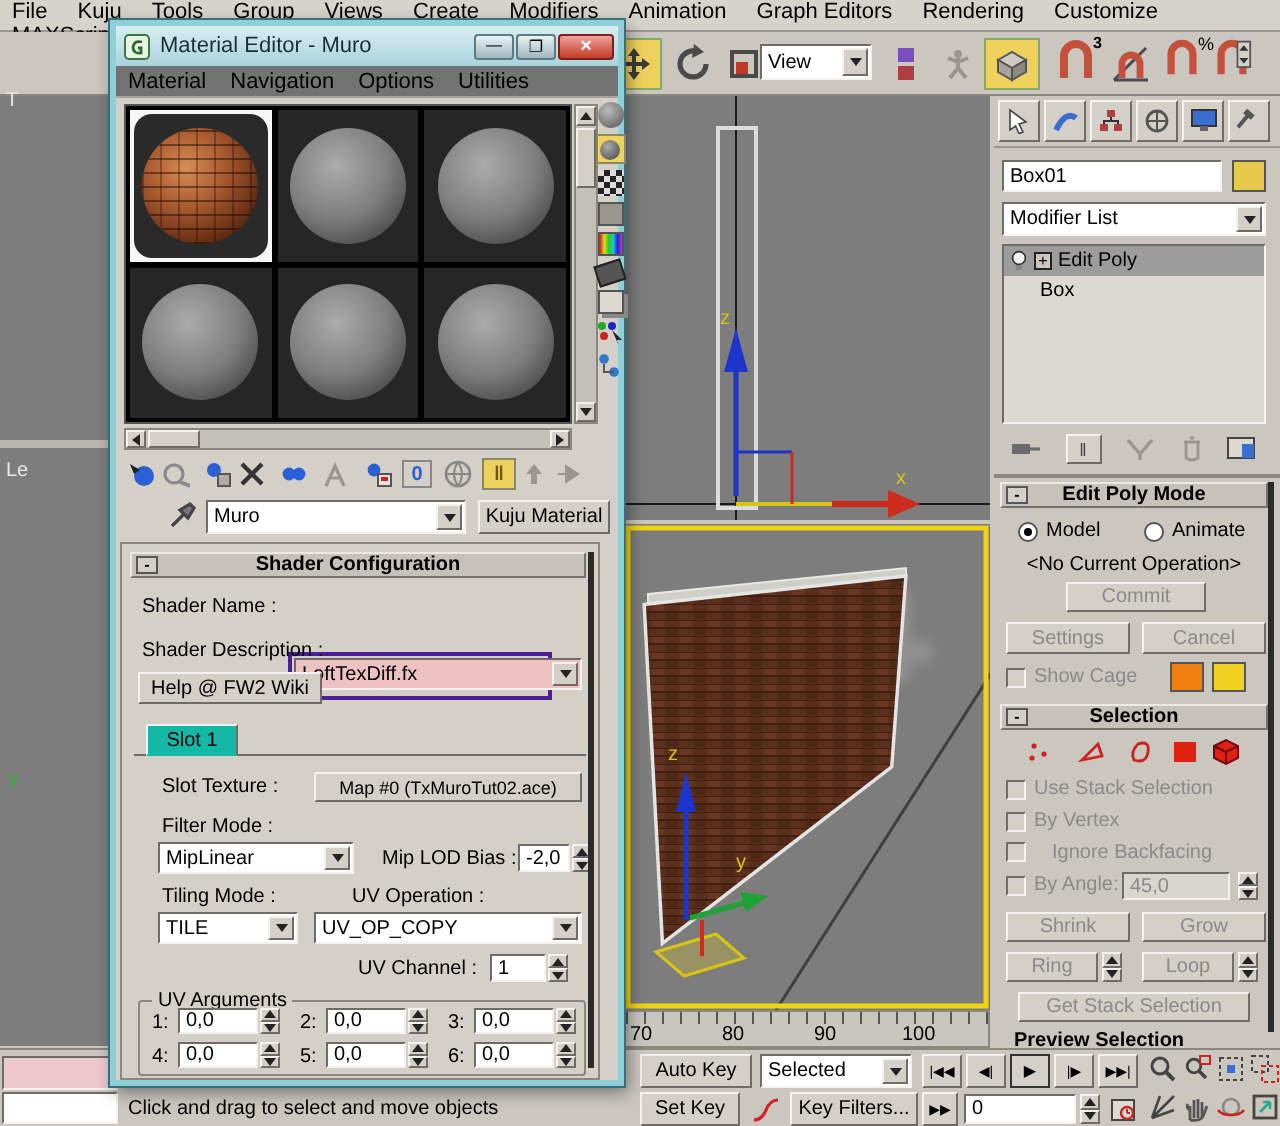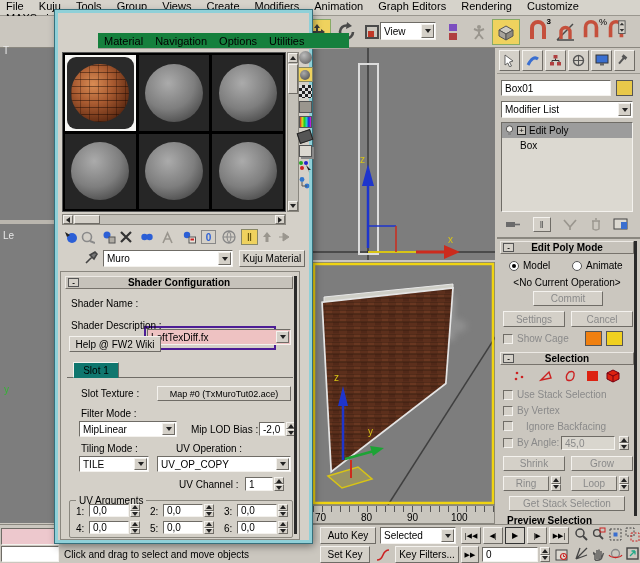--- a/index.html
+++ b/index.html
@@ -486,22 +486,34 @@
           <path d="M1 9 A7 4 0 0 0 14 9" fill="none" stroke="#c22" stroke-width="1.3"></path>
         </svg></div>
     <div class="abs" style="left:625px;top:21px;width:16px;height:17px;"><svg width="15" height="15" viewBox="0 0 15 15">
           <rect x="2" y="2" width="11" height="11" fill="none" stroke="#444" stroke-width="1.4"></rect>
           <path d="M5 10 L10 5 M10 5 H6.5 M10 5 V8.5" stroke="#2a8" stroke-width="1.3" fill="none"></path>
         </svg></div>
   </div>
 
   <div class="abs" style="left:55px;top:10px;width:257px;height:533px;background:#d4d0c8;border:3px solid #8fd0d8;outline:1px solid #36707c;box-shadow:2px 3px 8px rgba(0,0,0,.45);z-index:5;">
 
-
-    <div class="abs" style="left:0;top:20px;width:251px;height:16px;background:#15803d;border-bottom:1px solid #a8a49c;display:flex;align-items:center;margin-left:40px;">
+    <div class="abs" style="left:0;top:0;width:251px;height:20px;background:linear-gradient(#d9edf1,#a9d3dc);display:flex;align-items:center;padding-left:4px;gap:5px;">
+      <svg width="13" height="13" viewBox="0 0 13 13">
+          <rect x="0.5" y="0.5" width="12" height="12" rx="2" fill="#e8f4e8" stroke="#3a7a3a"></rect>
+          <path d="M9 4 Q5 3 4.5 6.5 Q4.5 10 8.5 9.5 V7 H7" fill="none" stroke="#2a6a2a" stroke-width="1.4"></path>
+        </svg>
+      <span style="font-size:11px;color:#15303a;">Material Editor - Muro</span>
+      <div style="margin-left:auto;display:flex;gap:1px;padding-right:2px;">
+        <div style="width:20px;height:13px;background:linear-gradient(#e9f2f4,#9fb7bd);border:1px solid #5a7a84;border-radius:2px;font-size:8px;line-height:9px;text-align:center;">—</div>
+        <div style="width:20px;height:13px;background:linear-gradient(#e9f2f4,#9fb7bd);border:1px solid #5a7a84;border-radius:2px;font-size:8px;line-height:11px;text-align:center;">❐</div>
+        <div style="width:28px;height:13px;background:linear-gradient(#f0a29a,#c33a28);border:1px solid #7a2018;border-radius:2px;color:#fff;font-size:10px;line-height:11px;text-align:center;font-weight:bold;">×</div>
+      </div>
+    </div>
+
+    <div class="abs" style="left:0;top:20px;width:251px;height:16px;background:#737373;border-bottom:1px solid #a8a49c;display:flex;align-items:center;">
       <span class="menu-it">Material</span>
       <span class="menu-it">Navigation</span>
       <span class="menu-it">Options</span>
       <span class="menu-it">Utilities</span>
     </div>
 
     <div class="abs" style="left:4px;top:39px;width:224px;height:160px;background:#000;border:1px solid #555;display:grid;grid-template-columns:1fr 1fr 1fr;grid-template-rows:1fr 1fr;gap:1px;padding:1px;">
       <div class="slotcell" style="background:#f6f6f4;">
         <div style="position:absolute;inset:2px;background:#2a2a2a;border-radius:9px;"></div>
         <div class="sphere brick" style="width:58px;height:58px;position:relative;"></div>
@@ -660,21 +672,21 @@
           <div class="ddbtn">
               <div class="tri-dn"></div>
             </div>
         </div>
       </div>
       <span class="abs lbl" style="left:10px;top:48px;">Shader Description :</span>
       <div class="abs btn" style="left:8px;top:64px;width:92px;height:16px;">
           <span>Help @ FW2 Wiki</span>
         </div>
 
-      <div class="abs" style="left:12px;top:90px;width:46px;height:16px;background:#0f766e;border:1px solid;border-color:#f4f2ee #6f6c66 transparent #f4f2ee;display:flex;align-items:center;justify-content:center;font-size:10px;z-index:1;">
+      <div class="abs" style="left:12px;top:90px;width:46px;height:16px;background:#14b8a6;border:1px solid;border-color:#f4f2ee #6f6c66 transparent #f4f2ee;display:flex;align-items:center;justify-content:center;font-size:10px;z-index:1;">
           <span>Slot 1</span>
         </div>
       <div class="abs" style="left:6px;top:105px;width:226px;height:1px;background:#f4f2ee;border-top:1px solid #6f6c66;"></div>
 
       <span class="abs lbl" style="left:20px;top:116px;">Slot Texture :</span>
       <div class="abs btn" style="left:96px;top:114px;width:134px;height:15px;font-size:9px;">
           <span>Map #0 (TxMuroTut02.ace)</span>
         </div>
 
       <span class="abs lbl" style="left:20px;top:136px;">Filter Mode :</span>

